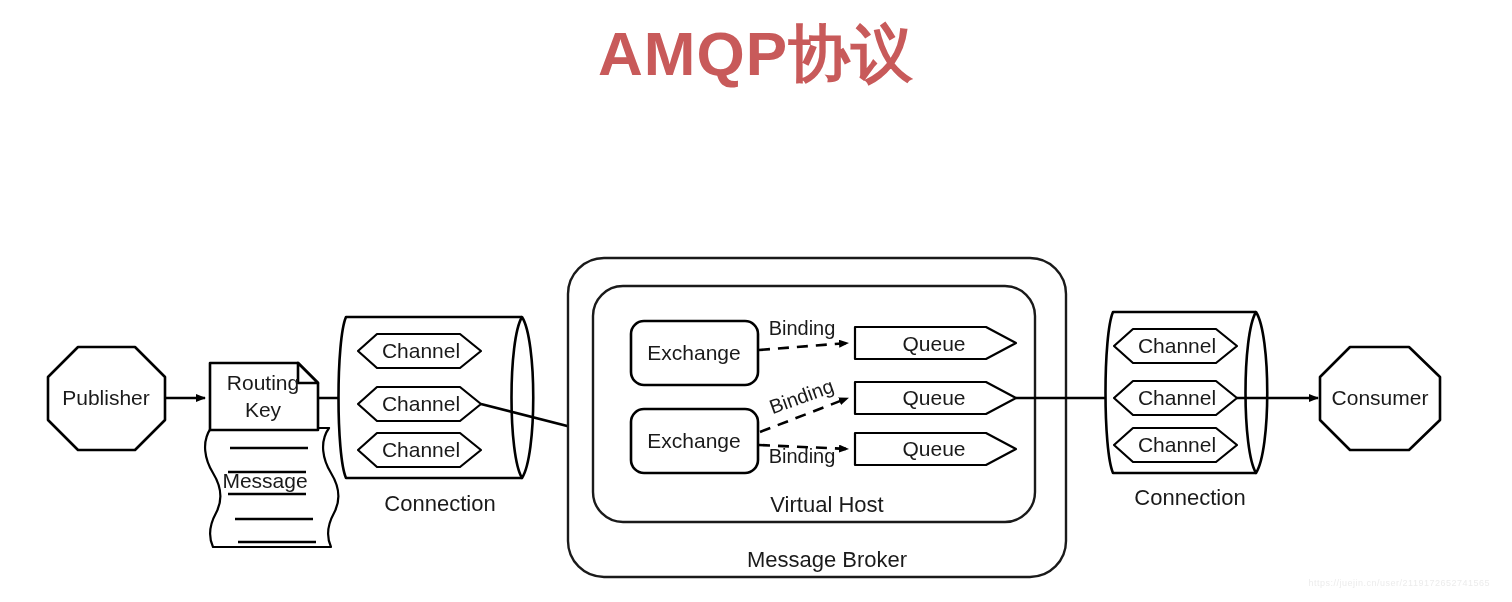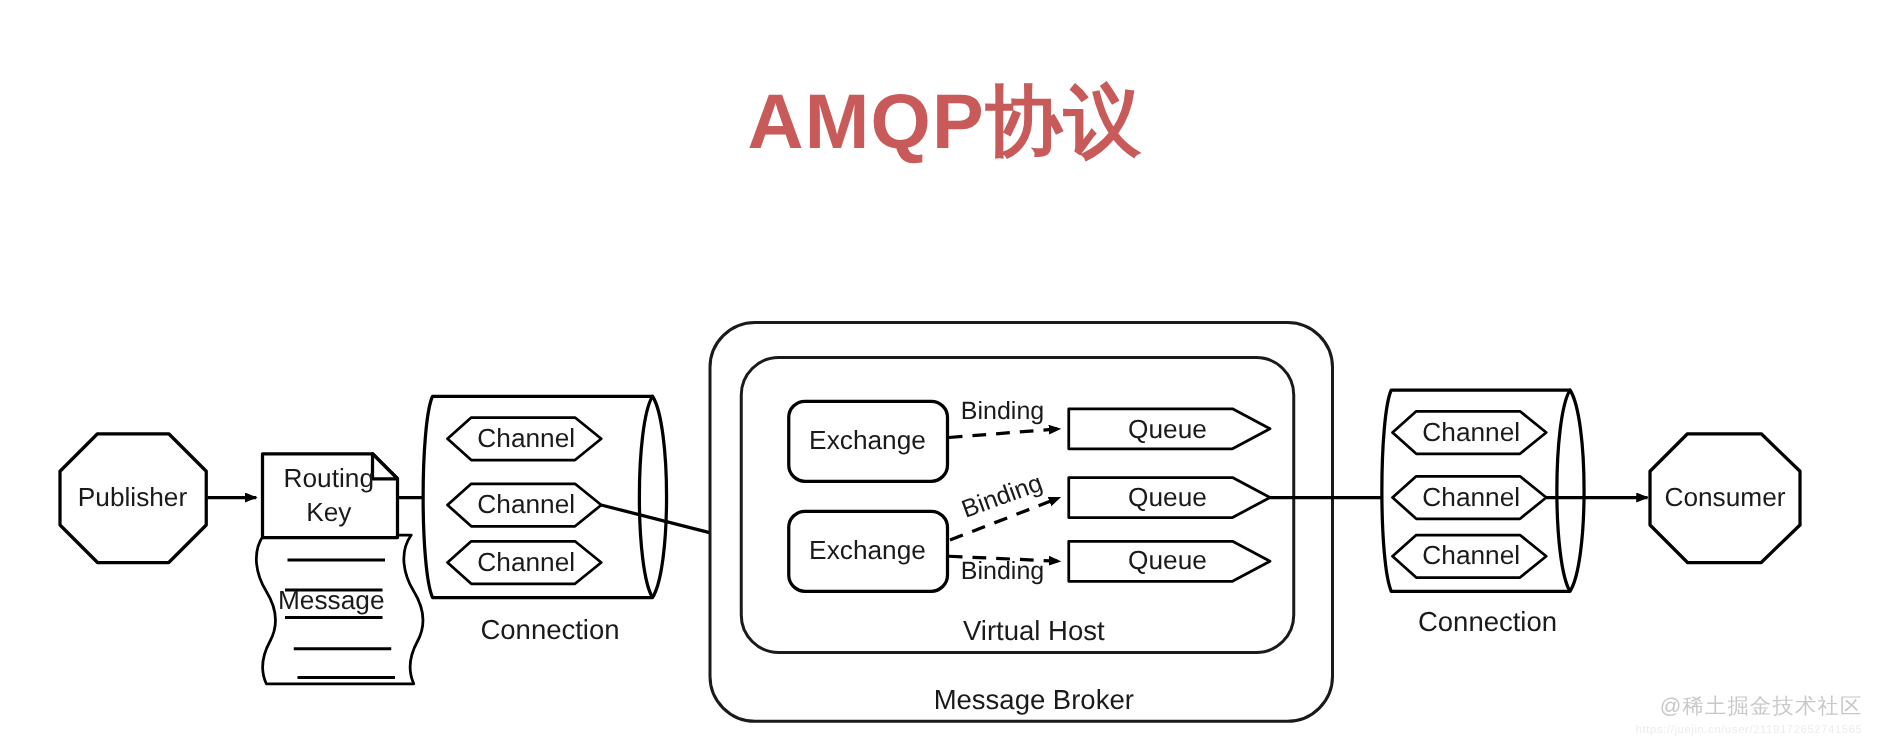--- a/index.html
+++ b/index.html
@@ -19,21 +19,20 @@
     top: 20px;
     left: 0;
     width: 1512px;
     text-align: center;
     font-family: "Liberation Sans", sans-serif;
     font-weight: bold;
     font-size: 62px;
     letter-spacing: 1px;
     color: #c85a5a;
     line-height: 1.1;
-    margin-top: 44px;
   }
   #diagram {
     position: absolute;
     top: 0;
     left: 0;
   }
   .shape {
     fill: #ffffff;
     stroke: #000000;
     stroke-width: 2.6;
@@ -256,15 +255,14 @@
   <line class="conn" x1="1237" y1="398" x2="1318" y2="398" marker-end="url(#arrowhead)"></line>
 
   <g>
     <polygon class="shape" points="1350,347 1409,347 1440,377 1440,420 1409,450 1350,450 1320,420 1320,377"></polygon>
     <text class="lbl" x="1380" y="399">Consumer</text>
   </g>
 
 </svg>
 
 <div id="watermark">
-  <span class="wm-main">@稀土掘金技术社区</span>
   <span class="wm-sub">https://juejin.cn/user/2119172652741565</span>
 </div>
 
 </body></html>

